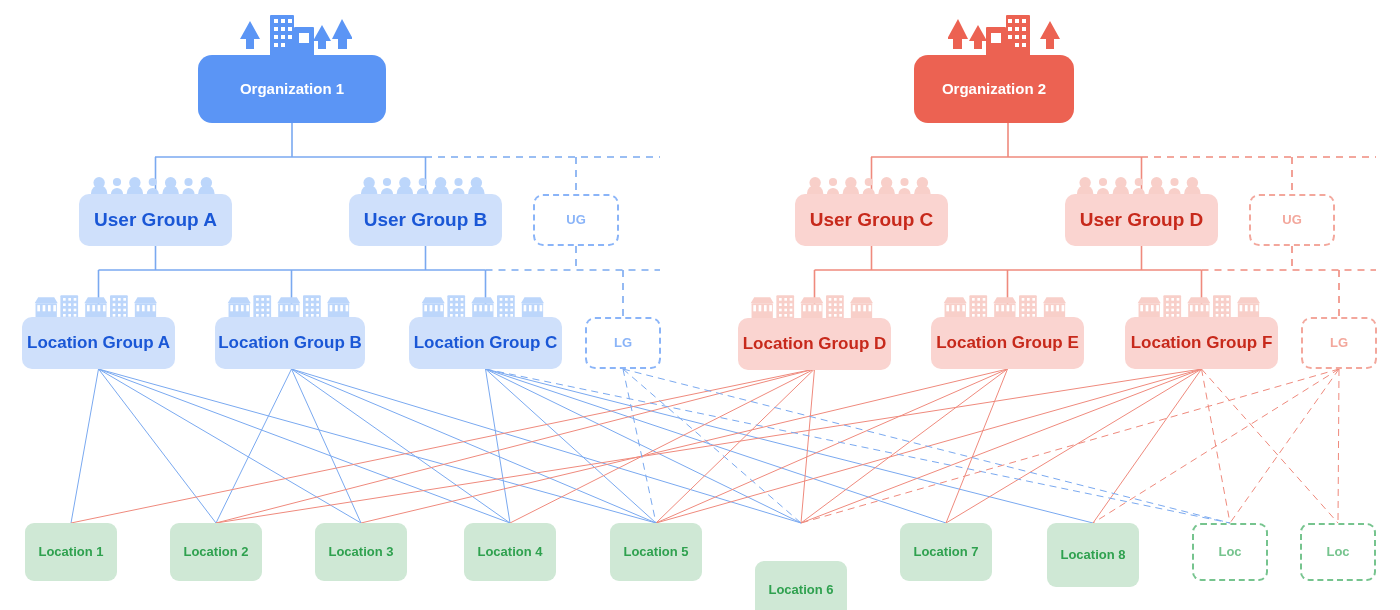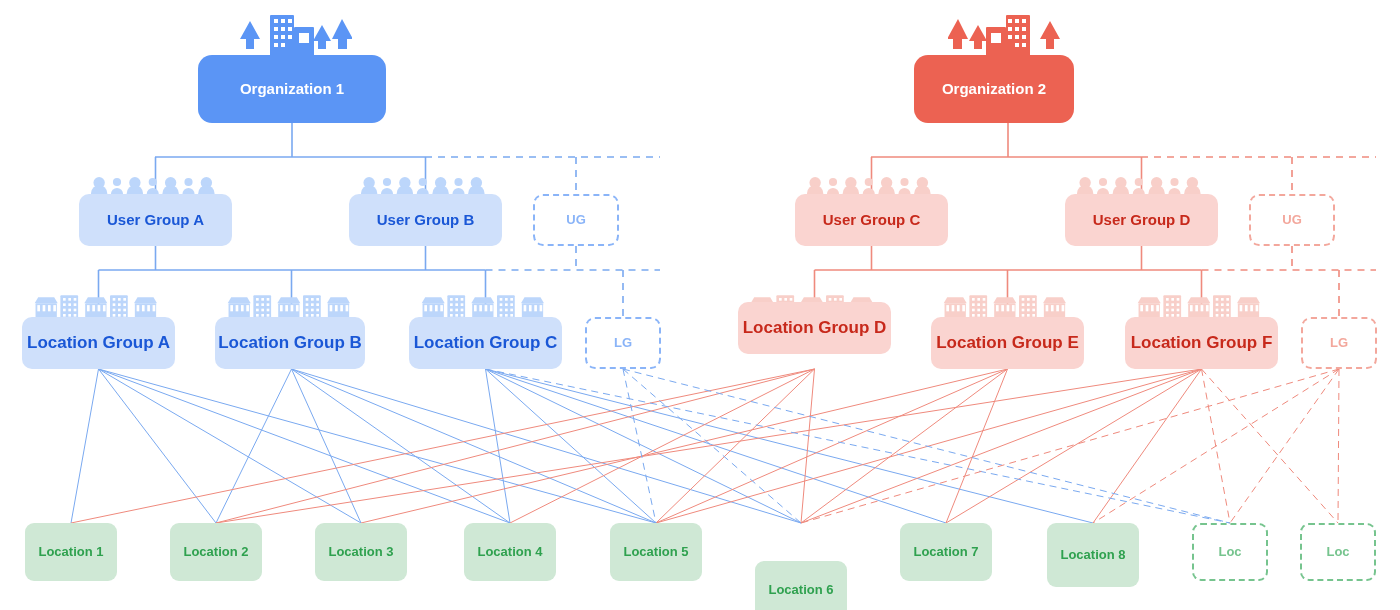--- a/index.html
+++ b/index.html
@@ -4,21 +4,21 @@
 <style>
   html,body{margin:0;padding:0;background:#ffffff;}
   body{width:1400px;height:610px;overflow:hidden;
        font-family:"Liberation Sans","DejaVu Sans",sans-serif;}
   #stage{position:relative;width:1400px;height:610px;background:#fff;}
   #edges{position:absolute;left:0;top:0;width:1400px;height:610px;}
   .node{position:absolute;box-sizing:border-box;display:flex;align-items:center;
         justify-content:center;text-align:center;border-radius:10px;
         font-weight:bold;line-height:1.1;z-index:3;}
   .org{background:var(--c);color:#fff;font-size:15px;border-radius:14px;}
-  .grp{font-size:15px;}
+  .grp{font-size:19px;}
   .lgrp{font-size:17px;}
   .loc{font-size:13px;border-radius:9px;}
   .ghost{background:transparent;border:2px dashed var(--c);color:var(--c);
          font-size:13px;font-weight:bold;}
   .ico{position:absolute;z-index:2;}
 </style>
 </head>
 <body>
 
 <div id="stage">
@@ -438,21 +438,21 @@
             <rect x="103" y="18" width="3" height="3"></rect>
             <rect x="91" y="24" width="3" height="3"></rect>
             <rect x="97" y="24" width="3" height="3"></rect>
             <rect x="103" y="24" width="3" height="3"></rect>
             <rect x="118" y="14" width="3" height="7"></rect>
             <rect x="124" y="14" width="3" height="7"></rect>
             <rect x="130" y="14" width="3" height="7"></rect>
             <rect x="136" y="14" width="3" height="7"></rect>
           </g>
         </svg></div>
-      <div class="node lgrp" style="left: 738px; top: 302px; width: 153px; height: 52px; background: rgb(250, 212, 208); color: rgb(199, 41, 27); --c: #fad4d0;">
+      <div class="node lgrp" style="left: 738px; top: 318px; width: 153px; height: 52px; background: rgb(250, 212, 208); color: rgb(199, 41, 27); --c: #fad4d0;">
         <span>Location Group D</span>
       </div>
       <div class="ico" style="left: 941px; top: 291px;"><svg viewBox="0 0 150 30" width="133" height="30">
           <g fill="#f8cfc9">
             <rect x="4" y="12" width="24" height="18" rx="1"></rect>
             <path d="M3 12 L7 5 H25 L29 12 Z"></path>
             <rect x="32" y="3" width="20" height="27" rx="1"></rect>
             <rect x="60" y="12" width="24" height="18" rx="1"></rect>
             <path d="M59 12 L63 5 H81 L85 12 Z"></path>
             <rect x="88" y="3" width="20" height="27" rx="1"></rect>

